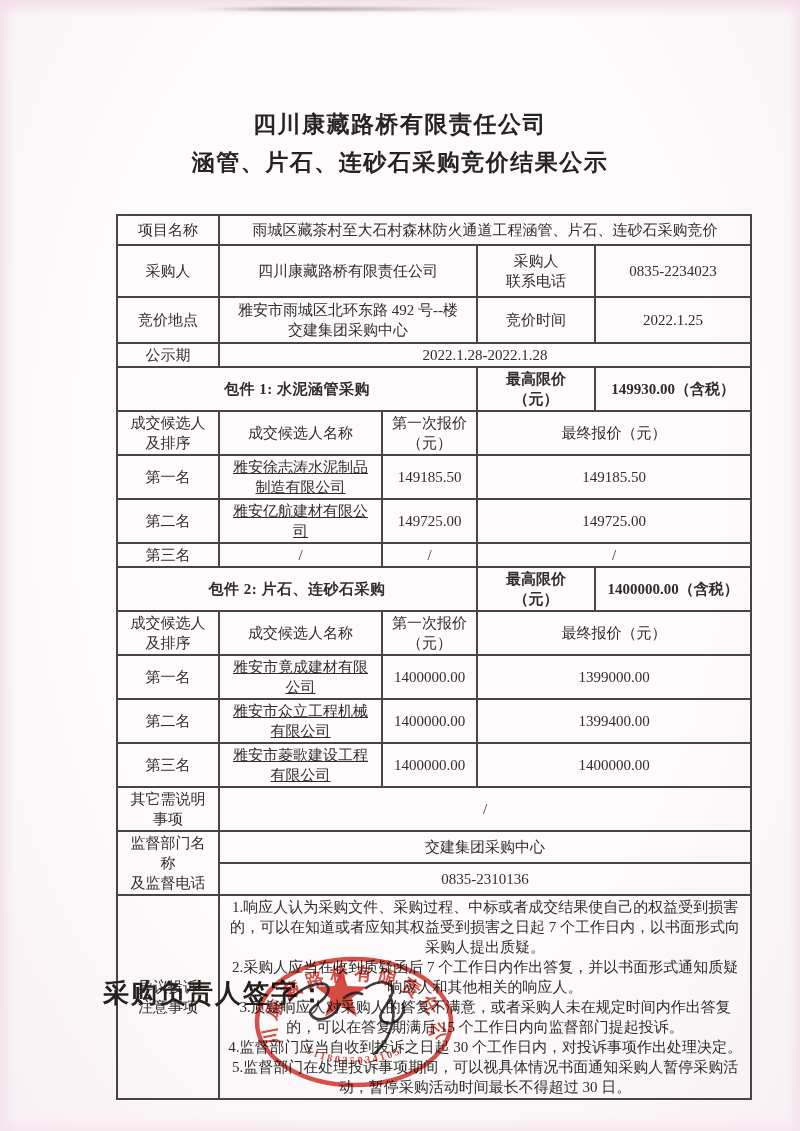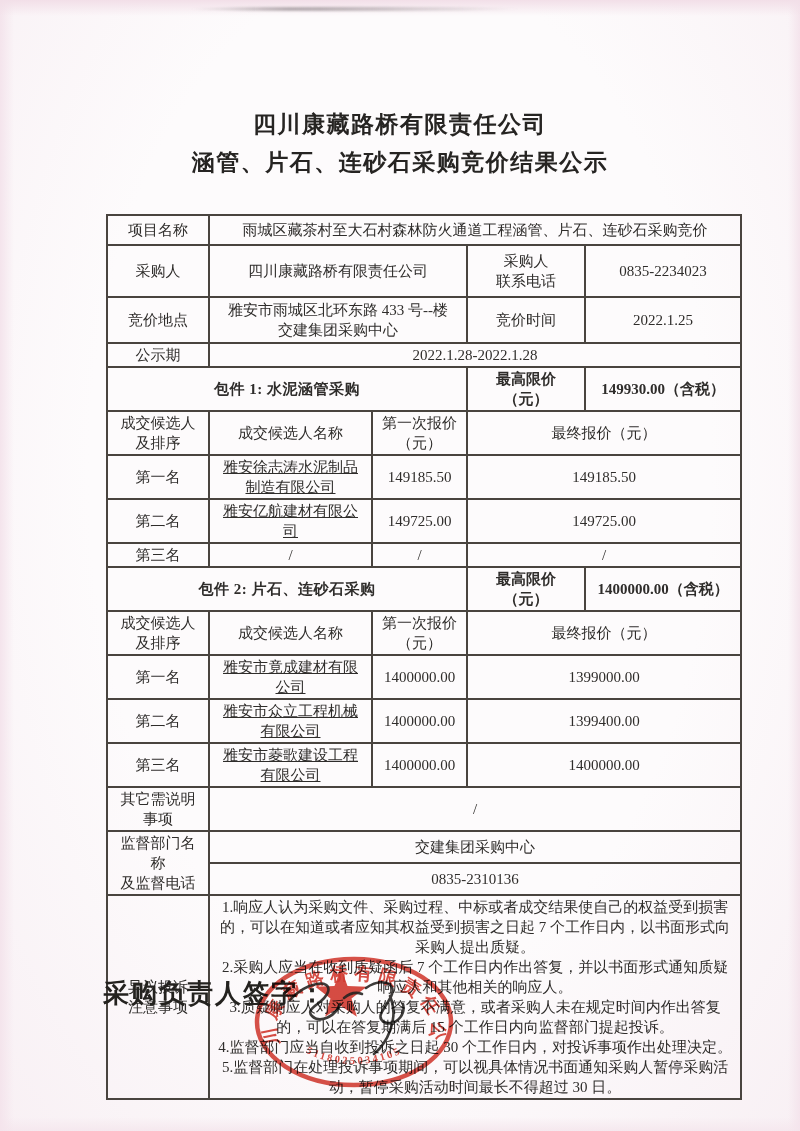--- a/index.html
+++ b/index.html
@@ -22,21 +22,21 @@
     position:absolute;top:7px;left:190px;width:330px;height:4px;border-radius:50%;
     background:linear-gradient(90deg,rgba(90,80,85,0) 0,rgba(90,80,85,.45) 30%,rgba(90,80,85,.2) 70%,rgba(90,80,85,0) 100%);
     filter:blur(1px);
   }
   .titles{
     position:absolute;top:106px;left:0;width:100%;
     text-align:center;font-size:23px;font-weight:700;line-height:37.5px;
     letter-spacing:1.5px;color:#262422;
   }
   table.doc{
-    position:absolute;left:106px;top:214px;width:634px;
+    position:absolute;left:116px;top:214px;width:634px;
     border-collapse:collapse;table-layout:fixed;padding-left:40px;
   }
   table.doc td{
     border:2px solid #49443f;
     padding:1px 6px;
     font-size:15px;line-height:20px;
     text-align:center;vertical-align:middle;
     color:#2f2d2b;
   }
   td.left{text-align:left;text-decoration:underline;}
@@ -90,21 +90,21 @@
       <td class="twoline">
         <span>采购人</span>
         <span>联系电话</span>
       </td>
       <td>0835-2234023</td>
     </tr>
 
     <tr style="height:46px">
       <td>竞价地点</td>
       <td colspan="2" class="twoline">
-        <span>雅安市雨城区北环东路 433 号--楼</span>
+        <span>雅安市雨城区北环东路 492 号--楼</span>
         <span>交建集团采购中心</span>
       </td>
       <td>竞价时间</td>
       <td>2022.1.25</td>
     </tr>
 
     <tr style="height:21px">
       <td>公示期</td>
       <td colspan="4">2022.1.28-2022.1.28</td>
     </tr>

